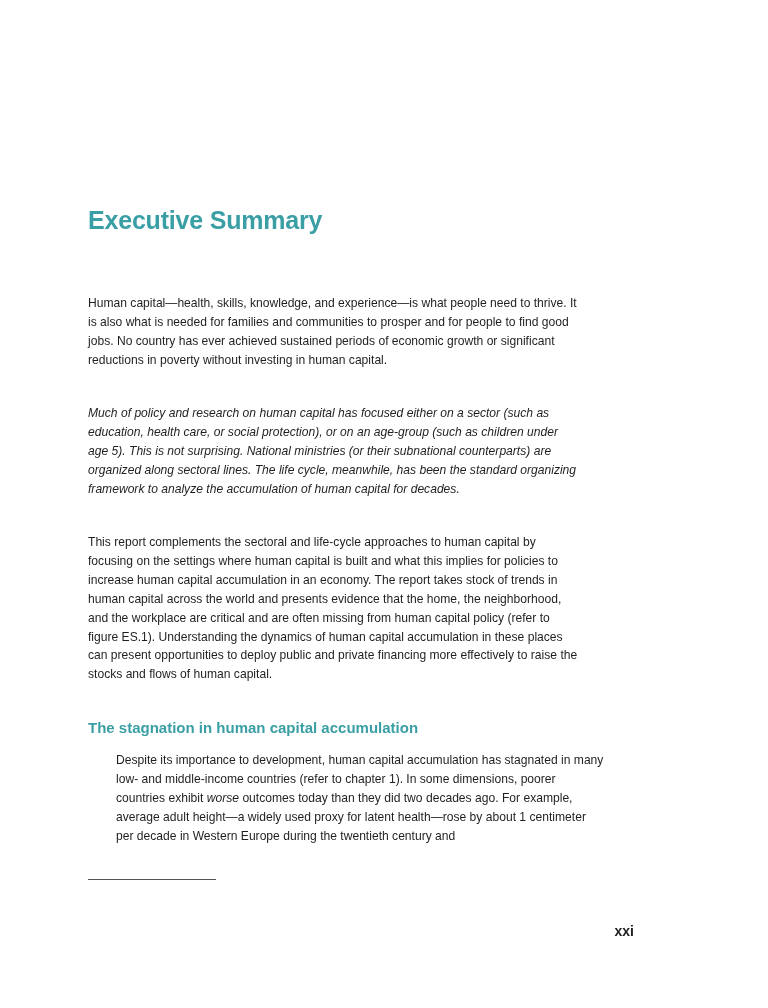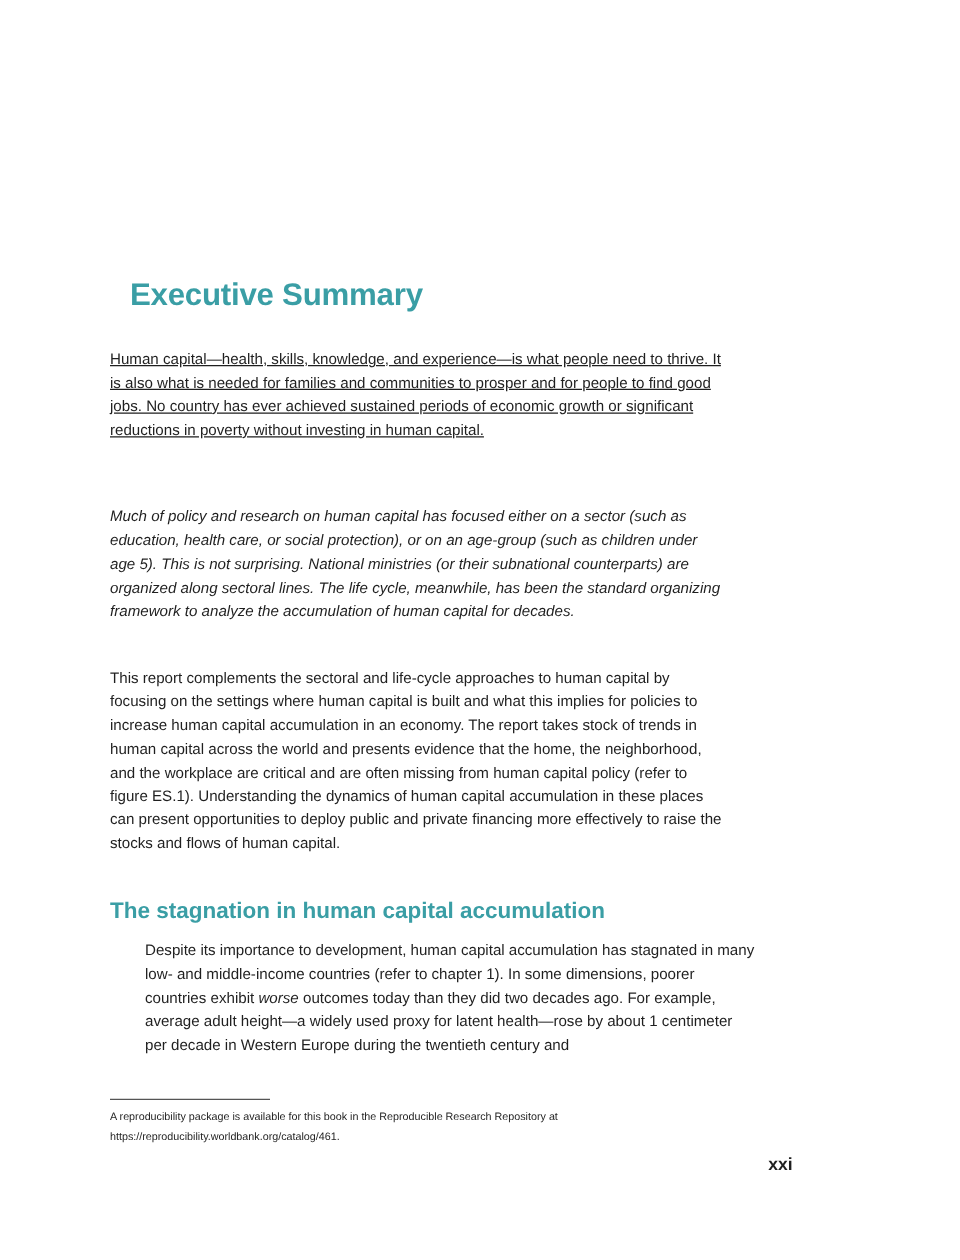--- a/index.html
+++ b/index.html
@@ -17,46 +17,46 @@
     }
     .page {
       position: absolute;
       left: 0; top: 0;
       width: 768px; height: 1008px;
     }
     .title {
       position: absolute;
       left: 88px;
       top: 203px;
-      margin: 16px;
+      margin: 0;
       font-size: 25px;
       font-weight: bold;
       color: #3a9ea5;
       letter-spacing: -0.2px;
       line-height: 34px;
     }
     .para {
       position: absolute;
       left: 88px;
       width: 490px;
       margin: 0;
       font-size: 12.1px;
       line-height: 18.9px;
       color: #1f1f1f;
     }
     .para em { font-style: italic; }
-    .p1 { top: 278px; text-decoration: underline; }
+    .p1 { top: 294px; }
     .p2 { top: 404px; font-style: italic; }
     .p3 { top: 533px; }
     .section-heading {
       position: absolute;
       left: 88px;
       top: 715px;
       margin: 0;
-      font-size: 18px;
+      font-size: 15px;
       font-weight: bold;
       color: #3a9ea5;
       line-height: 26px;
     }
     .p4 { top: 751px; margin-left: 28px; }
     .footnote-rule {
       position: absolute;
       left: 88px;
       top: 879px;
       width: 128px;
@@ -92,16 +92,15 @@
 
   <p class="para p1">Human capital—health, skills, knowledge, and experience—is what people need to thrive. It is also what is needed for families and communities to prosper and for people to find good jobs. No country has ever achieved sustained periods of economic growth or significant reductions in poverty without investing in human capital.</p>
   <p class="para p2">Much of policy and research on human capital has focused either on a sector (such as education, health care, or social protection), or on an age-group (such as children under age 5). This is not surprising. National ministries (or their subnational counterparts) are organized along sectoral lines. The life cycle, meanwhile, has been the standard organizing framework to analyze the accumulation of human capital for decades.</p>
   <p class="para p3">This report complements the sectoral and life-cycle approaches to human capital by focusing on the settings where human capital is built and what this implies for policies to increase human capital accumulation in an economy. The report takes stock of trends in human capital across the world and presents evidence that the home, the neighborhood, and the workplace are critical and are often missing from human capital policy (refer to figure ES.1). Understanding the dynamics of human capital accumulation in these places can present opportunities to deploy public and private financing more effectively to raise the stocks and flows of human capital.</p>
 
   <h2 class="section-heading">The stagnation in human capital accumulation</h2>
 
   <p class="para p4"><span>Despite its importance to development, human capital accumulation has stagnated in many low- and middle-income countries (refer to chapter 1). In some dimensions, poorer countries exhibit </span><em>worse</em><span> outcomes today than they did two decades ago. For example, average adult height—a widely used proxy for latent health—rose by about 1 centimeter per decade in Western Europe during the twentieth century and</span></p>
 
   <div class="footnote-rule"></div>
-  <p class="footnote">A reproducibility package is available for this book in the Reproducible Research Repository at https://reproducibility.worldbank.org/catalog/461.</p>
 
   <div class="page-number">xxi</div>
 </div>
 
 </body></html>

